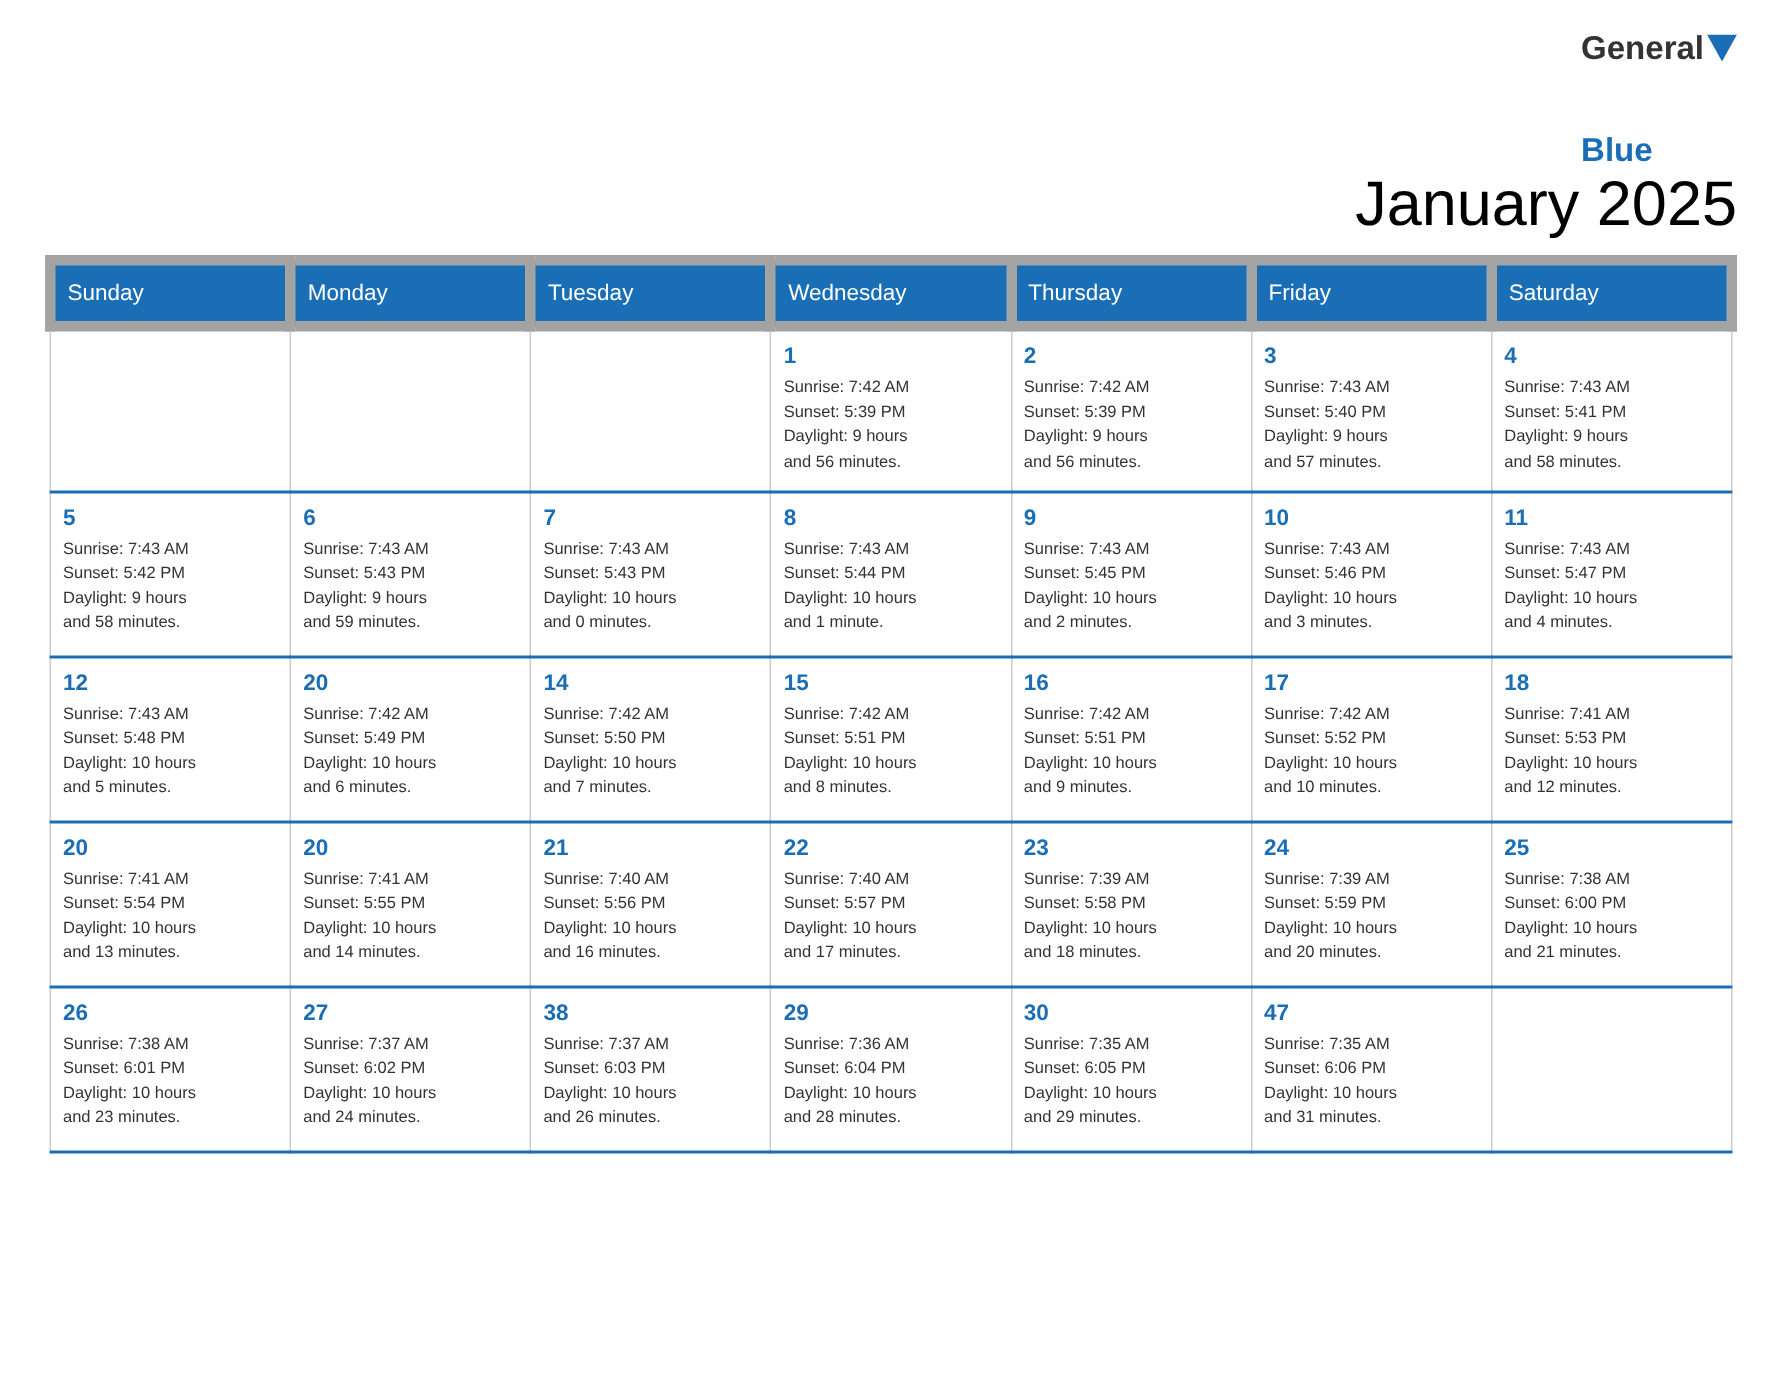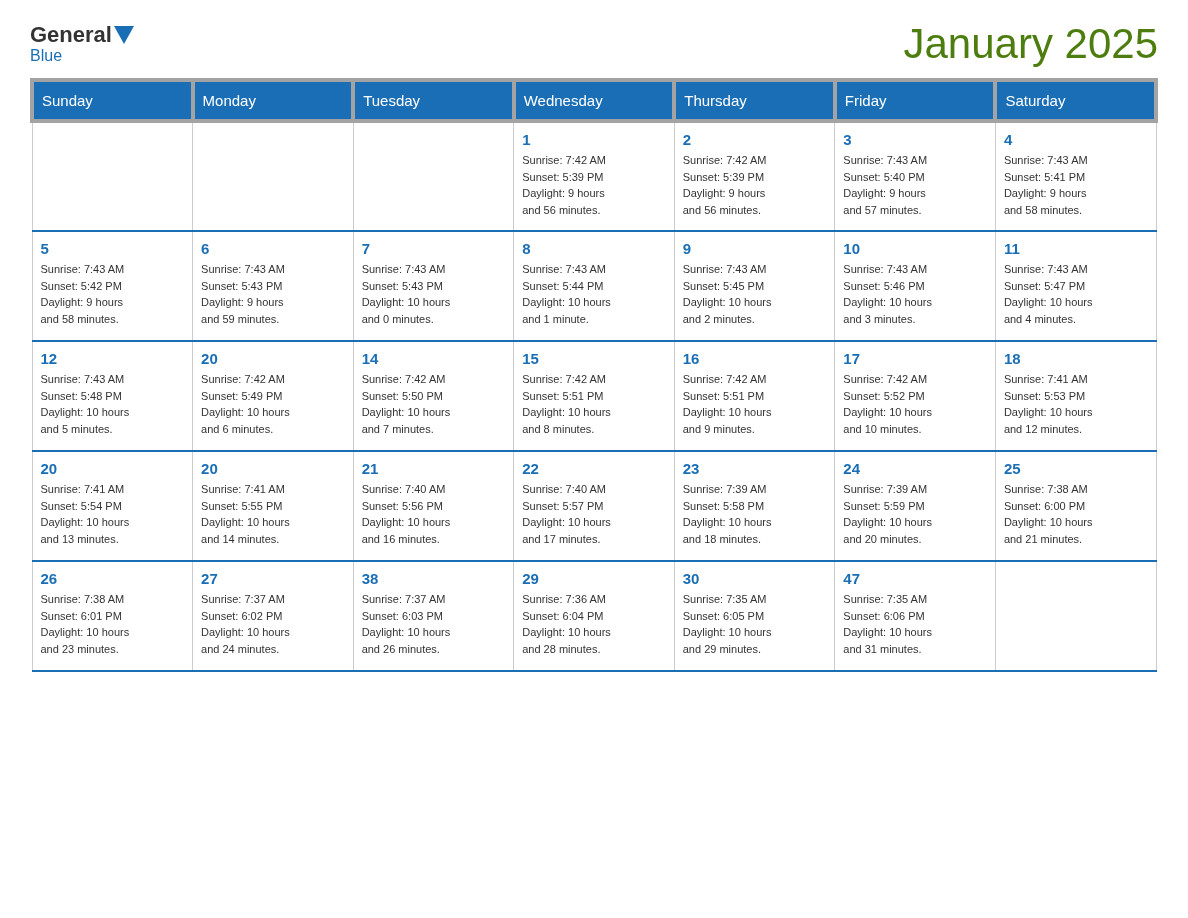--- a/index.html
+++ b/index.html
@@ -6,64 +6,66 @@
     body {
       font-family: Arial, sans-serif;
       background: #fff;
       padding: 20px 30px;
       width: 1188px;
       min-height: 918px;
     }
     .header {
       display: flex;
       justify-content: space-between;
-      align-items: center;
+      align-items: flex-end;
       margin-bottom: 10px;
+      flex-direction: column;
     }
     .logo {
       display: flex;
       align-items: center;
       gap: 4px;
     }
     .logo-text-general {
       font-size: 22px;
       font-weight: bold;
       color: #333;
     }
     .logo-text-blue {
-      font-size: 16px;
-      font-weight: normal;
+      font-size: 22px;
+      font-weight: bold;
       color: #1a6eb5;
+      margin-top: 44px;
     }
     .title-section {
       text-align: right;
     }
     .calendar-title {
       font-size: 42px;
       font-weight: normal;
-      color: #4d7c0f;
+      color: #000000;
     }
     .calendar-subtitle {
       font-size: 18px;
       color: #444;
       margin-top: 4px;
     }
     table {
       width: 100%;
       border-collapse: collapse;
       margin-top: 10px;
     }
     thead th {
       background-color: #1a6eb5;
       color: #fff;
       padding: 10px 8px;
       text-align: left;
       font-size: 15px;
       font-weight: normal;
-      border: 4px solid #a3a3a3;
+      border: 7px solid #a3a3a3;
     }
     tbody td {
       vertical-align: top;
       padding: 8px;
       border: 1px solid #ccc;
       font-size: 12.5px;
       color: #333;
       width: 14.28%;
       min-height: 100px;
       height: 110px;

